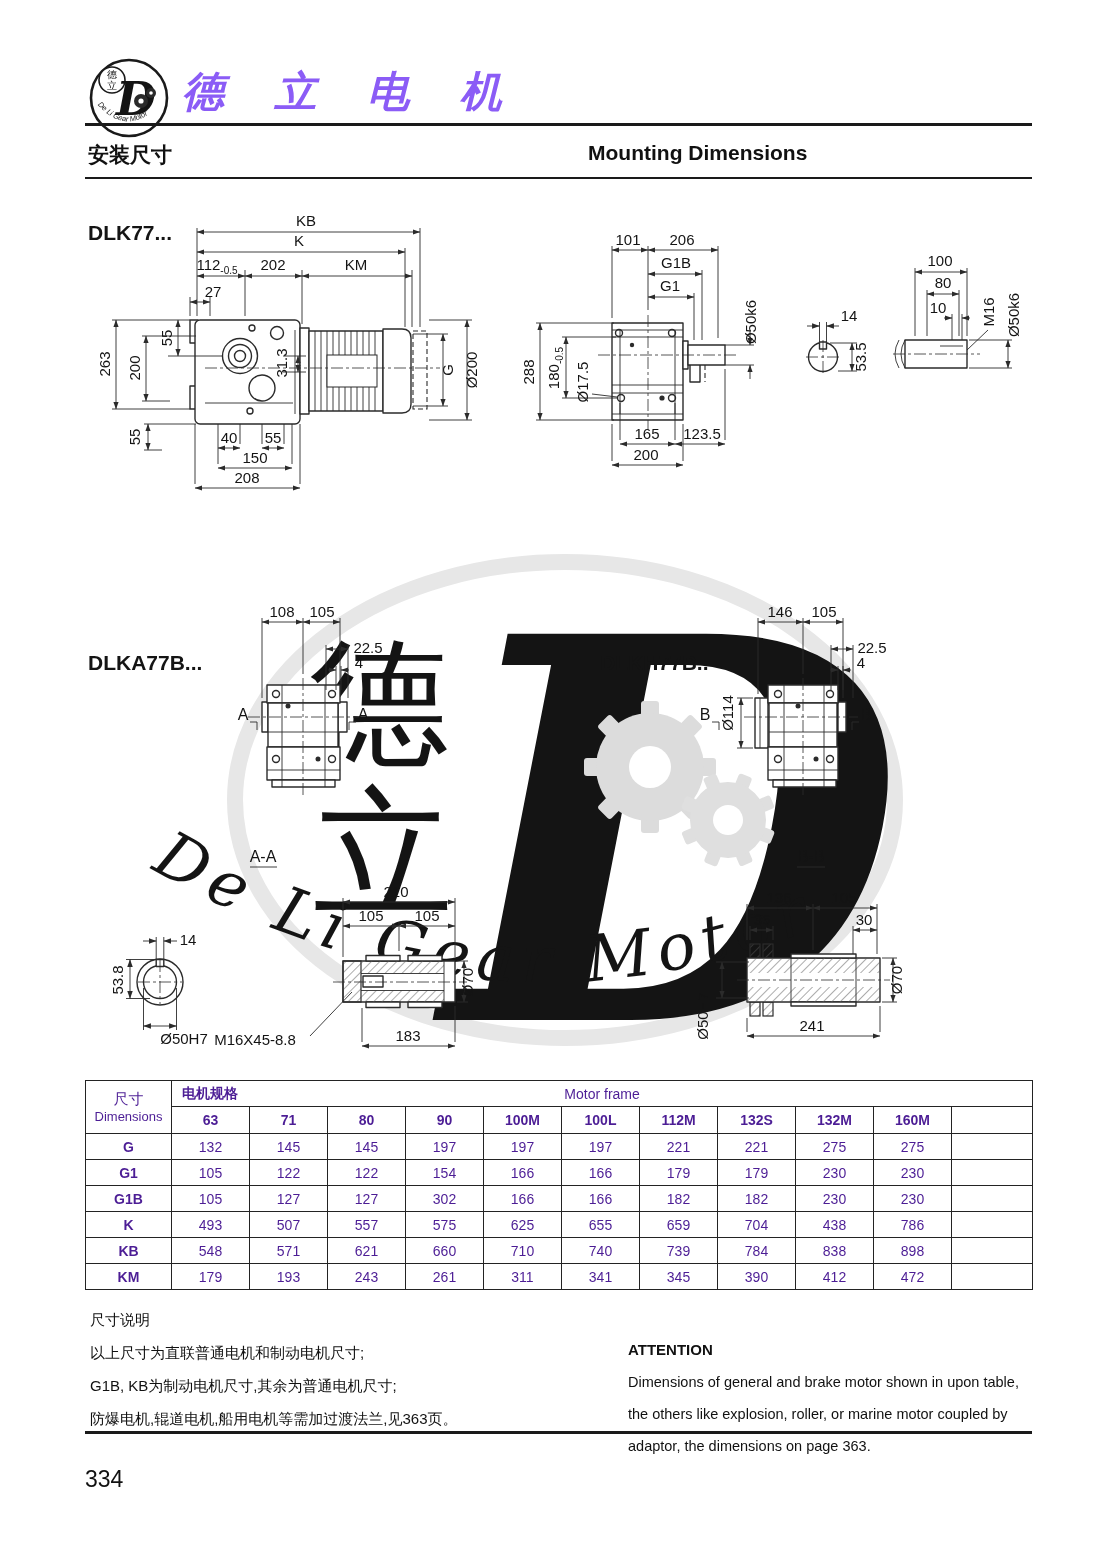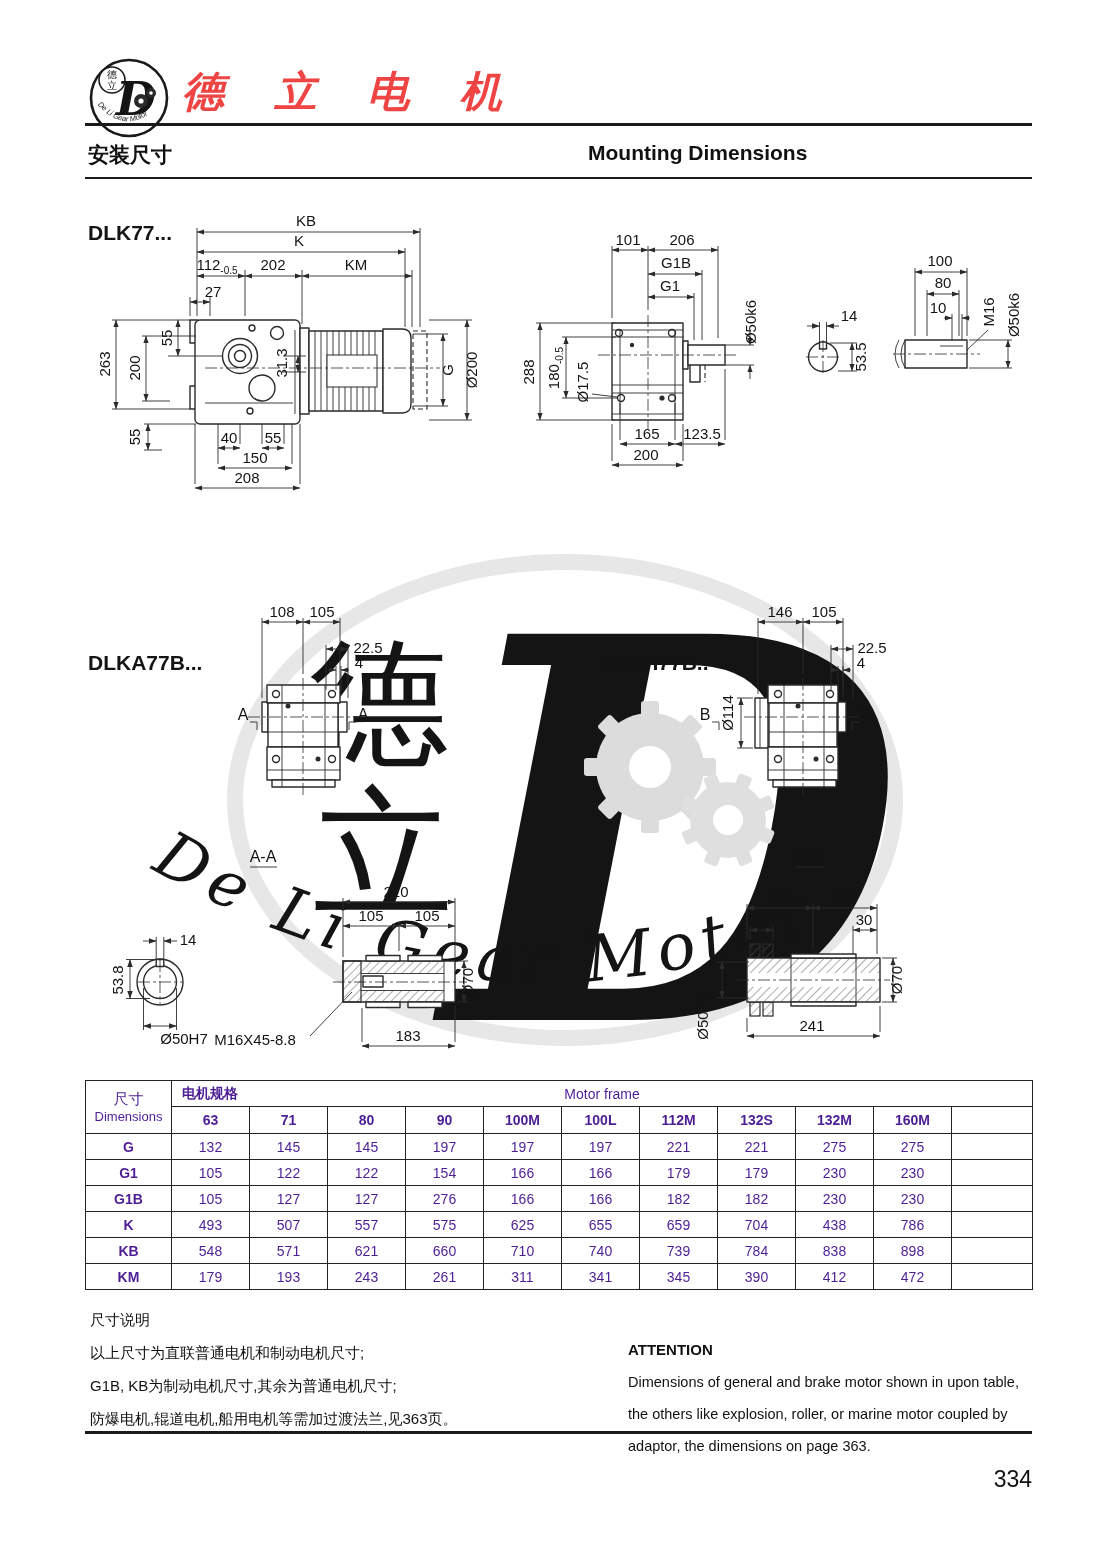--- a/index.html
+++ b/index.html
@@ -1,21 +1,21 @@
 <!DOCTYPE html>
 <html><head>
 <meta charset="utf-8">
 <style>
   html,body{margin:0;padding:0;background:#9a9a9a;}
   .page{position:relative;width:1100px;height:1555px;margin:0 auto;background:#ffffff;
         font-family:"Liberation Sans",sans-serif;color:#111;overflow:hidden;}
   .abs{position:absolute;}
   .rule{position:absolute;background:#1a1a1a;}
   .brand{position:absolute;left:182px;top:64px;font-size:42px;font-weight:bold;
-         letter-spacing:18px;font-family:"DejaVu Serif",serif;font-style:italic;color:#ef4444;}
+         letter-spacing:18px;font-family:"DejaVu Serif",serif;font-style:italic;color:#8b5cf6;}
   .title-cn{position:absolute;left:88px;top:141px;font-size:21px;font-weight:bold;}
   .title-en{position:absolute;left:588px;top:141px;font-size:21px;font-weight:bold;}
   svg text{fill:#141414;}
   .dim{font-size:15px;text-anchor:middle;}
   .sub{font-size:10px;}
   .dl{font-size:21px;font-weight:bold;text-anchor:start;}
   .sec{font-size:16px;text-anchor:middle;}
   .ol{fill:none;stroke:#2b2b2b;stroke-width:1.4;stroke-linejoin:round;}
   .olf{fill:#fff;stroke:#2b2b2b;stroke-width:1.4;stroke-linejoin:round;}
   .tl{fill:none;stroke:#2b2b2b;stroke-width:0.9;}
@@ -31,21 +31,21 @@
   .dims-table .hrow2 th{height:26px;}
   .dims-table .drow td,.dims-table .drow th{height:25px;}
   .dimcell div:first-child{font-size:15px;}
   .dimcell div:last-child{font-size:13px;}
   .speccell{position:relative;}
   .speccell .spec{position:absolute;left:10px;top:4px;font-weight:bold;font-size:14px;}
   .speccell .frame{font-weight:normal;font-size:14px;}
   .notes-cn{position:absolute;left:90px;top:1303px;width:470px;font-size:15px;line-height:33px;}
   .notes-en{position:absolute;left:628px;top:1301px;width:410px;font-size:14.5px;line-height:32px;}
   .notes-en .hd{font-weight:bold;font-size:15px;margin-top:33px;}
-  .pageno{position:absolute;left:85px;top:1466px;width:947px;text-align:right;font-size:23px;}
+  .pageno{position:absolute;left:85px;top:1466px;width:947px;text-align:left;font-size:23px;}
 </style>
 </head>
 <body>
 
 <div class="page">
 
   <svg class="abs wm" style="left:50px;top:530px;" width="1000" height="560" viewBox="50 530 1000 560">
     <ellipse cx="565" cy="800" rx="330" ry="238" fill="none" stroke="#e7e7e7" stroke-width="16"></ellipse>
     <text x="445" y="1020" font-size="530" font-weight="bold" font-style="italic" font-family="DejaVu Serif, serif" fill="#dcdcdc">D</text>
     <text x="308" y="752" font-size="140" fill="#dcdcdc">德</text>
@@ -598,21 +598,21 @@
         <td>179</td>
         <td>230</td>
         <td>230</td>
         <td></td>
       </tr>
       <tr class="drow">
         <th class="b">G1B</th>
         <td>105</td>
         <td>127</td>
         <td>127</td>
-        <td>276</td>
+        <td>302</td>
         <td>166</td>
         <td>166</td>
         <td>182</td>
         <td>182</td>
         <td>230</td>
         <td>230</td>
         <td></td>
       </tr>
       <tr class="drow">
         <th class="b">K</th>

